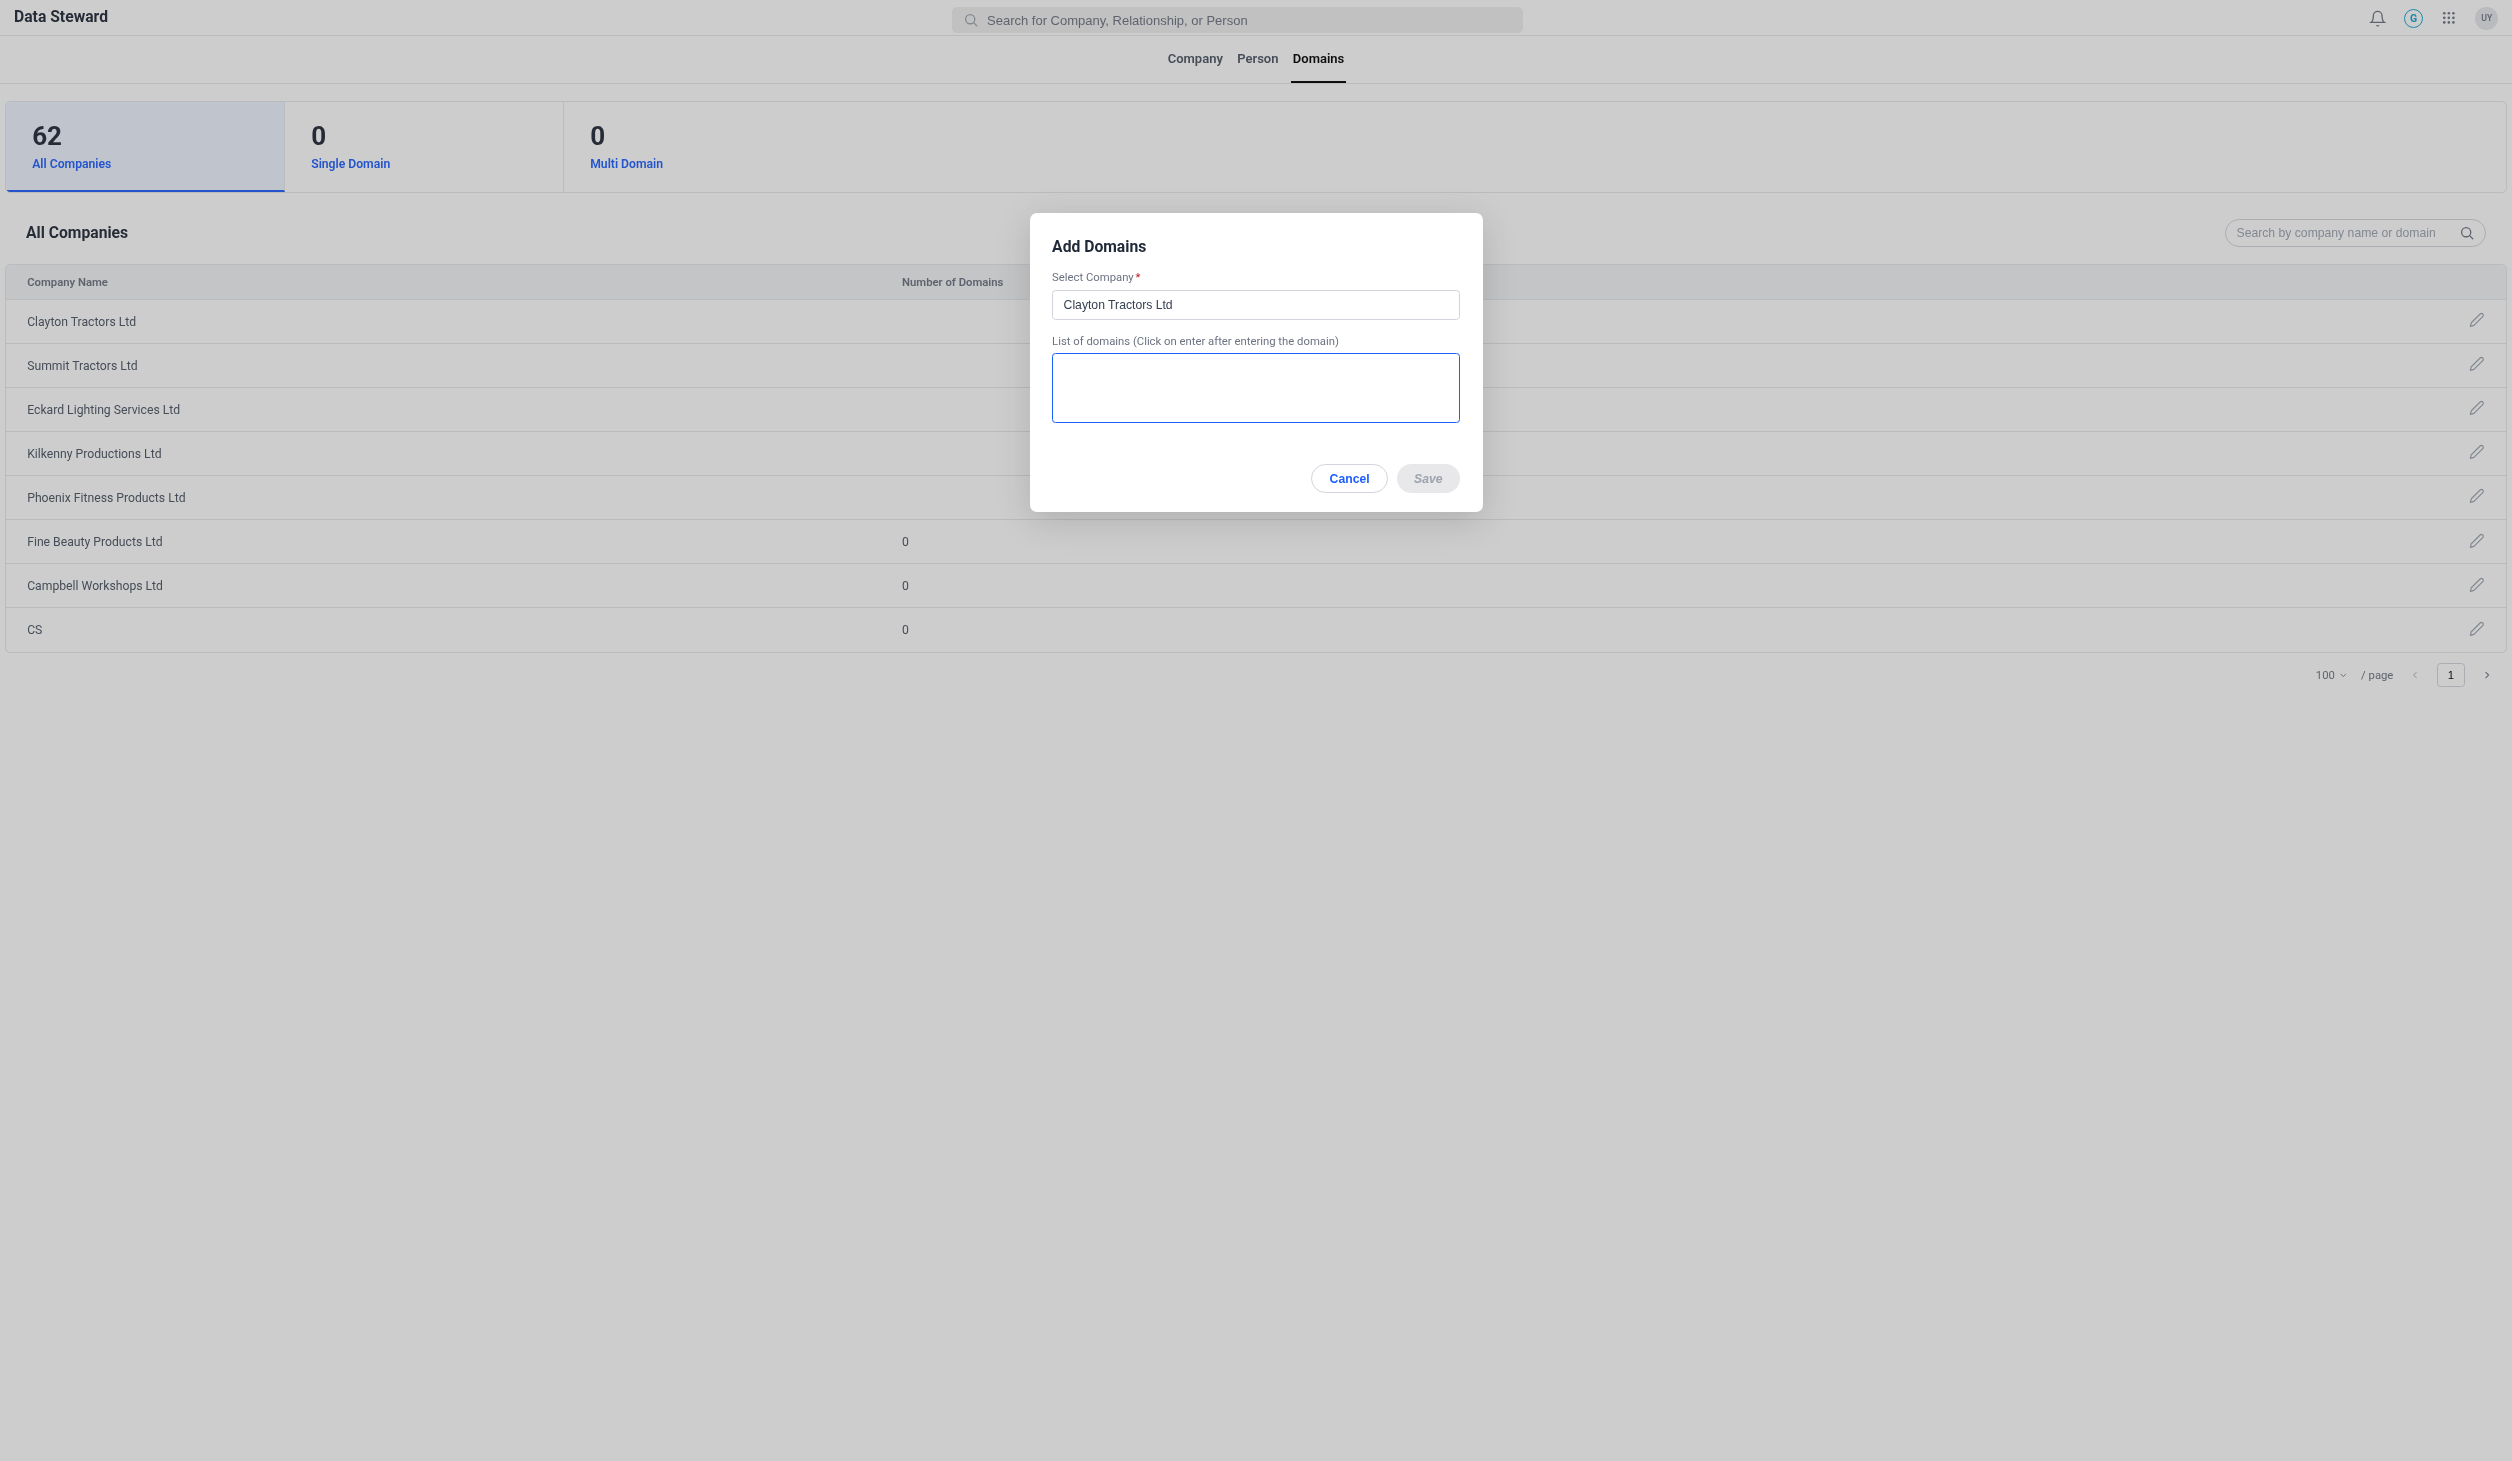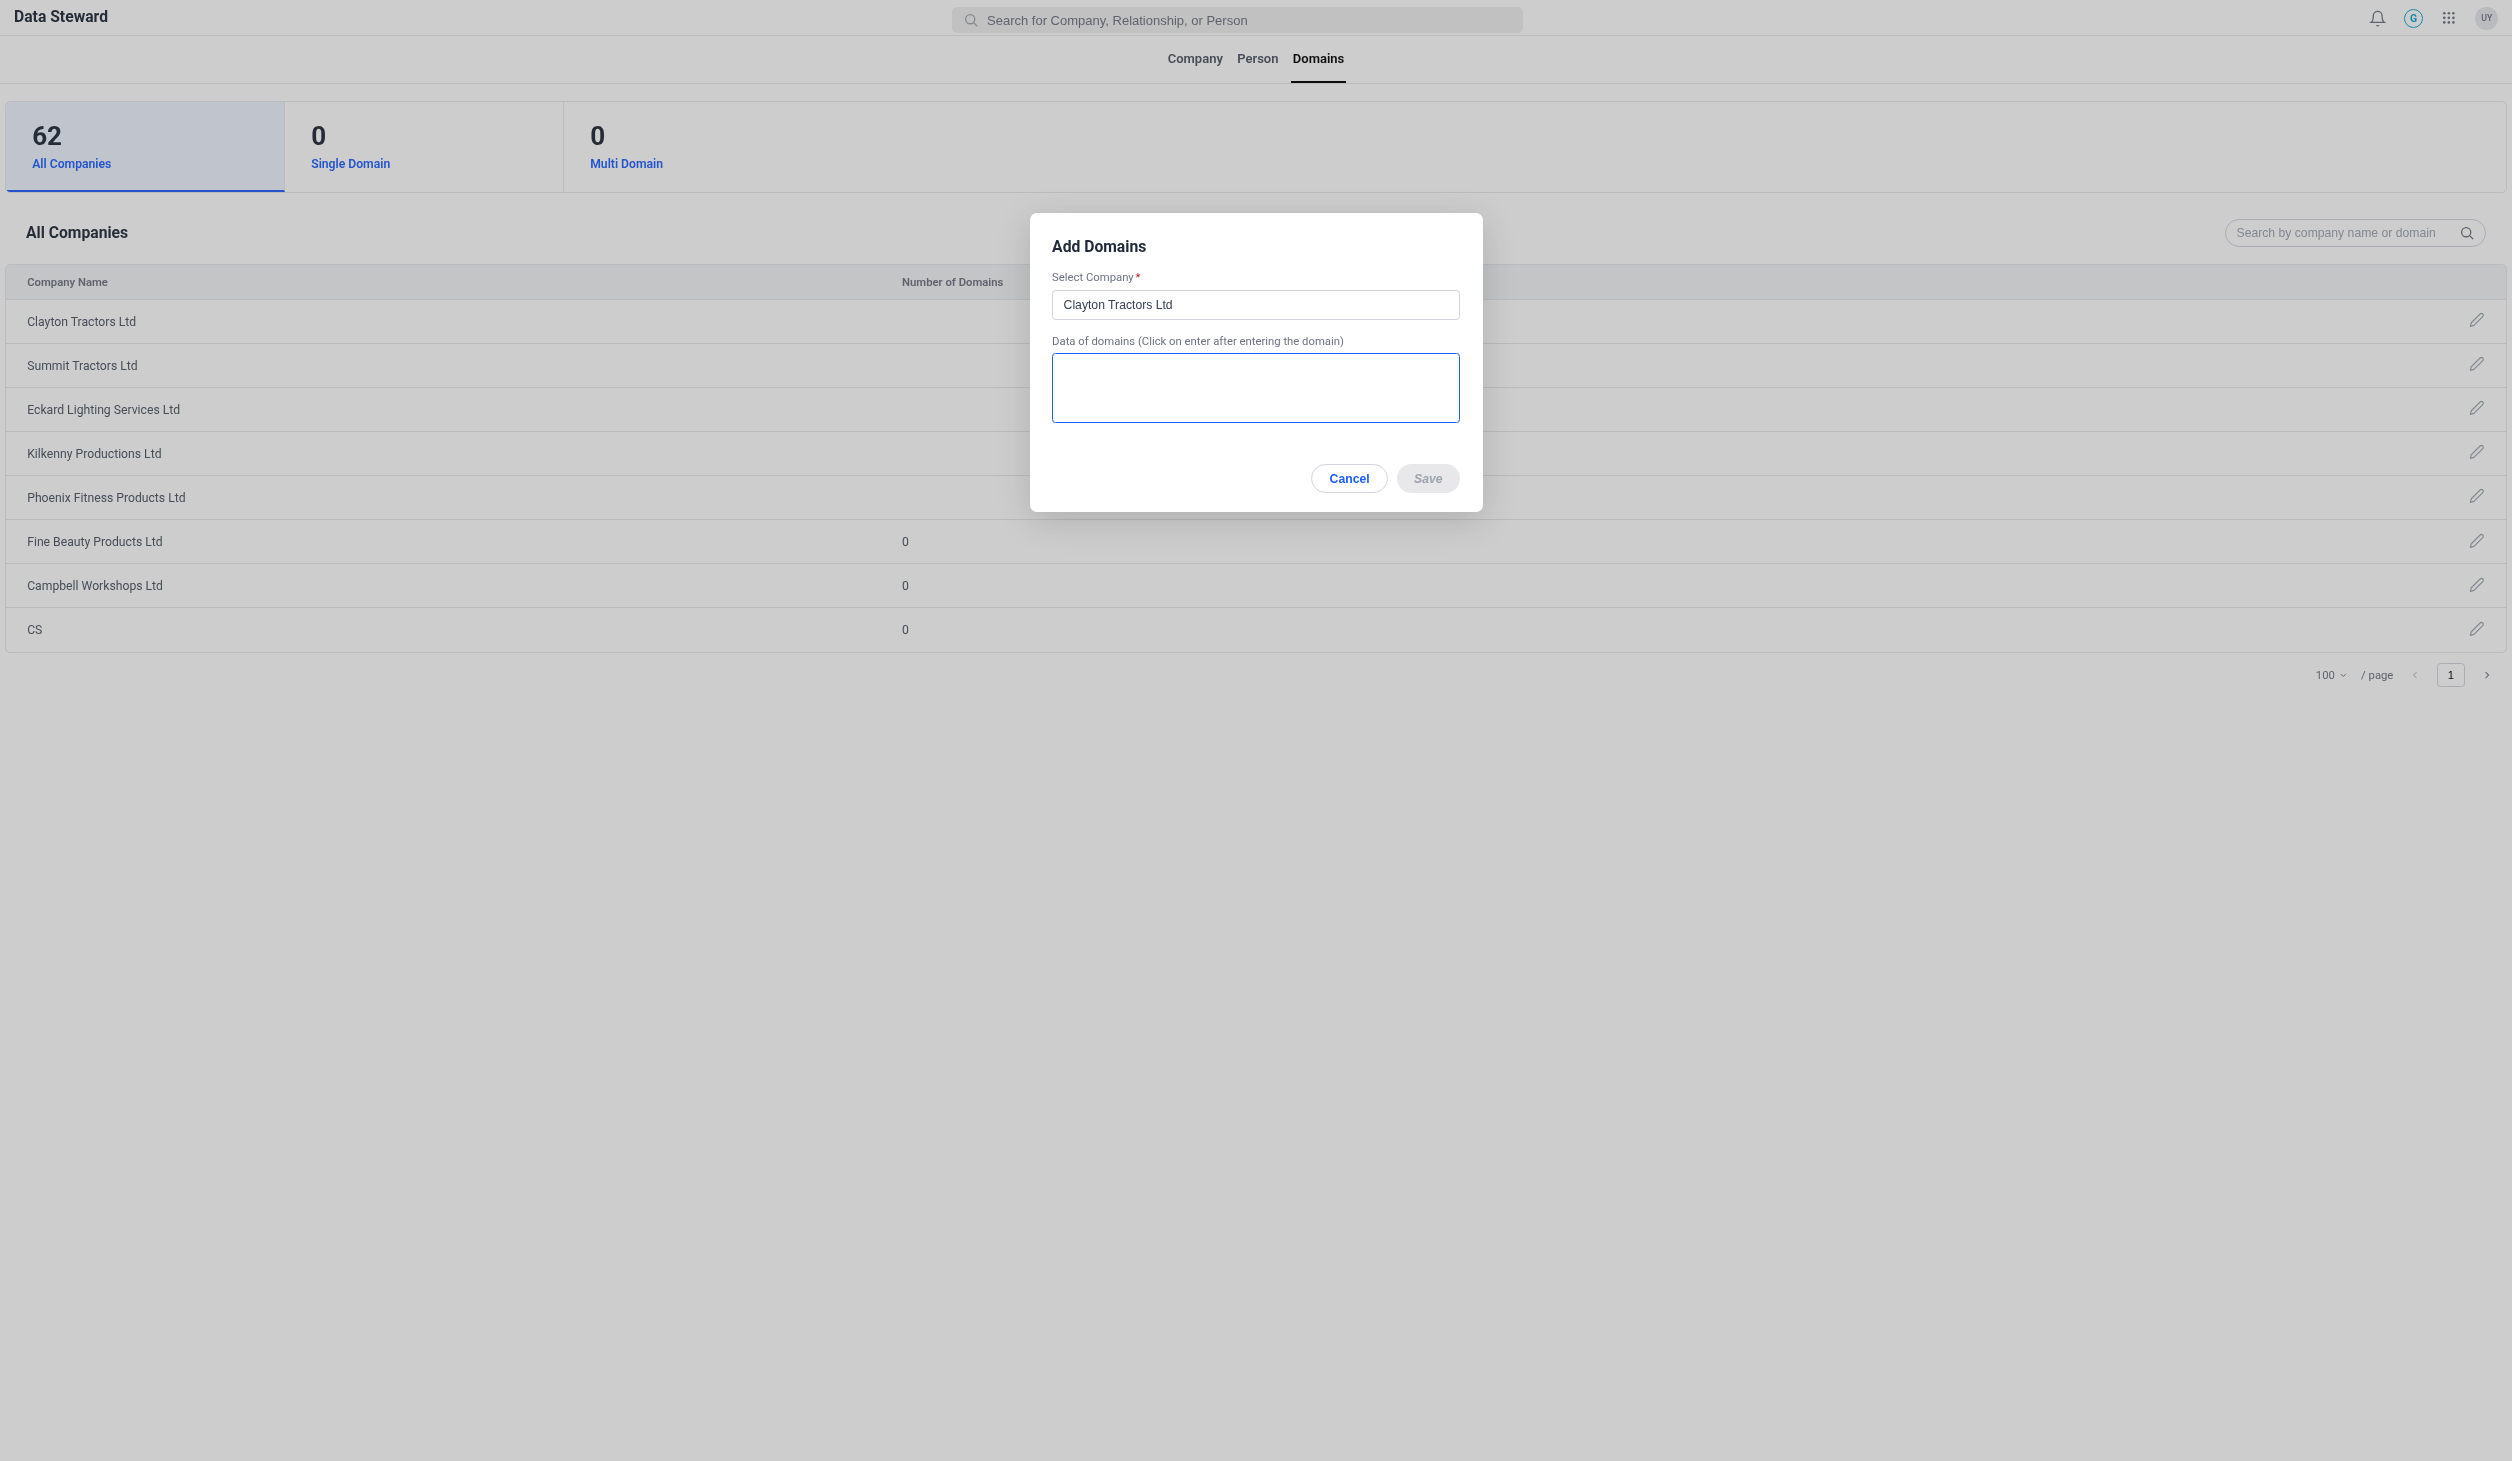--- a/index.html
+++ b/index.html
@@ -536,21 +536,21 @@
 
 <div class="overlay">
   <div class="modal">
     <div class="modal-title">Add Domains</div>
 
     <label class="form-label">
       <span>Select Company</span><span class="req">*</span>
     </label>
     <input class="form-input" type="text" value="Clayton Tractors Ltd" style="">
 
-    <label class="form-label">Data of domains (Click on enter after entering the domain)</label>
+    <label class="form-label">List of domains (Click on enter after entering the domain)</label>
     <textarea class="form-textarea" style=""></textarea>
 
     <div class="modal-actions">
       <button class="btn btn-cancel">Cancel</button>
       <button class="btn btn-save">Save</button>
     </div>
   </div>
 </div>
 
 

